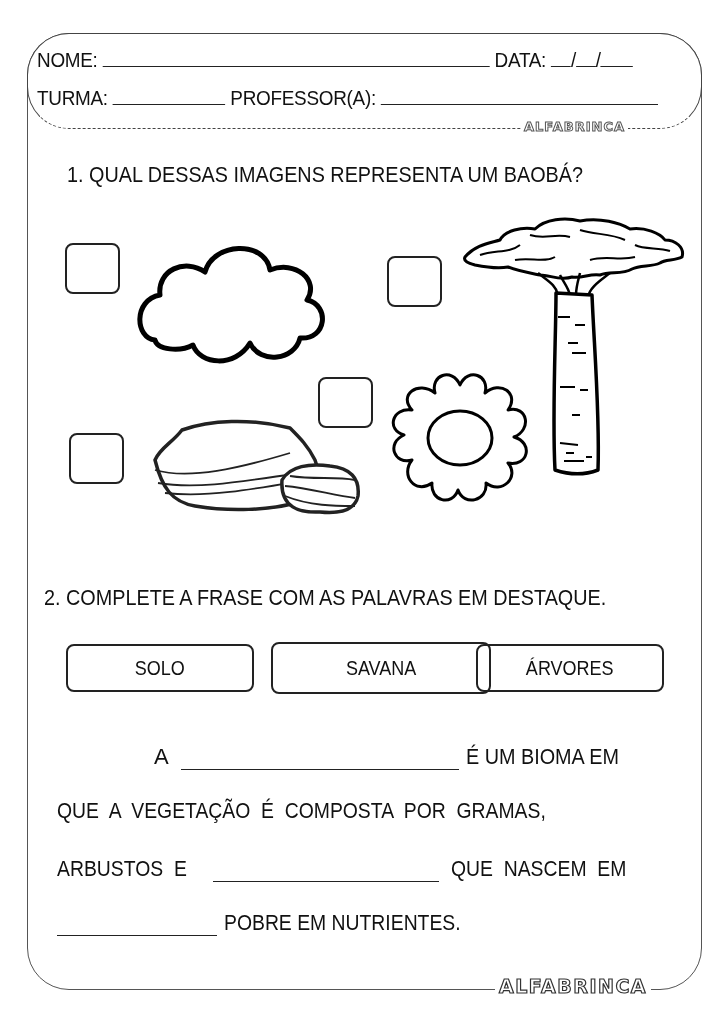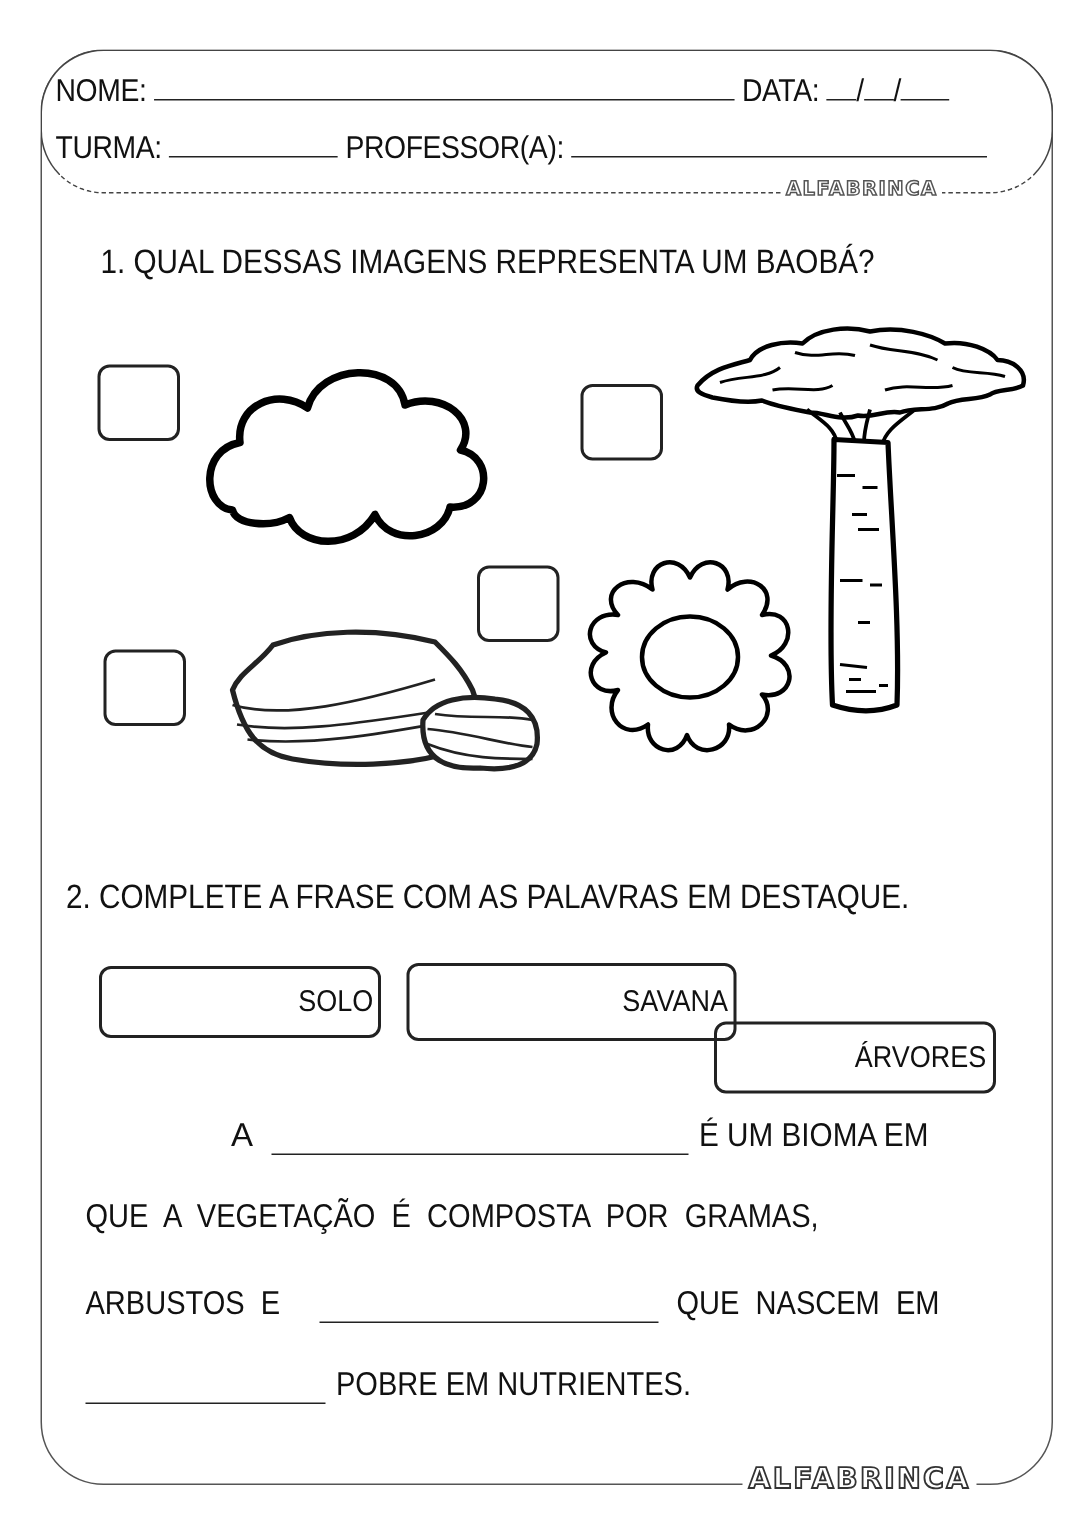--- a/index.html
+++ b/index.html
@@ -15,21 +15,21 @@
   .hrow .blank { display:inline-block; border-bottom:1.6px solid #222; height:18px; vertical-align:baseline; }
   .brand-top { position:absolute; left:521px; top:119px; font-size:13px; font-weight:bold;
                color:#fff; -webkit-text-stroke:1px #555; letter-spacing:1px; background:#fff; padding:0 3px;
                font-family:"DejaVu Sans", sans-serif; }
   .brand-bottom { position:absolute; left:495px; top:975px; font-size:19px; font-weight:bold;
                   color:#fff; -webkit-text-stroke:1.2px #333; letter-spacing:1.5px; background:#fff; padding:0 4px;
                   font-family:"DejaVu Sans", sans-serif; }
   .q { position:absolute; font-size:22.5px; white-space:nowrap; transform:scaleX(0.88); transform-origin:left center; }
   .checkbox { position:absolute; width:55px; height:51px; border:2.5px solid #222; border-radius:8px; box-sizing:border-box; background:#fff; cursor:pointer; }
   .word { position:absolute; height:48px; border:2.5px solid #222; border-radius:8px; box-sizing:border-box;
-          display:flex; align-items:center; justify-content:flex-end; font-size:20px; }
+          display:flex; align-items:center; justify-content:center; font-size:20px; }
   .word span { transform:scaleX(0.9); display:inline-block; }
   .line { position:absolute; font-size:22px; white-space:nowrap; }
   .fill { position:absolute; border-bottom:1.6px solid #222; height:1px; }
   svg.img { position:absolute; overflow:visible; }
 </style>
 </head>
 <body>
 
 <div class="frame"></div>
 
@@ -83,21 +83,21 @@
 </svg>
 
 <div class="q" style="left:44px; top:585px;">2. COMPLETE A FRASE COM AS PALAVRAS EM DESTAQUE.</div>
 
 <div class="word" style="left:66px; top:644px; width:188px;">
     <span>SOLO</span>
   </div>
 <div class="word" style="left:271px; top:642px; width:220px; height:52px;">
     <span>SAVANA</span>
   </div>
-<div class="word" style="left:476px; top:644px; width:188px;margin-top:37px;">
+<div class="word" style="left:476px; top:644px; width:188px;">
     <span>ÁRVORES</span>
   </div>
 
 <div class="line" style="left:154px; top:744px;">A</div>
 <div class="fill" style="left:181px; top:768px; width:278px;"></div>
 <div class="line" style="left:466px; top:744px; transform:scaleX(0.9); transform-origin:left;">É UM BIOMA EM</div>
 
 <div class="line" style="left:57px; top:798px; transform:scaleX(0.88); transform-origin:left; white-space:pre;">QUE  A  VEGETAÇÃO  É  COMPOSTA  POR  GRAMAS,</div>
 
 <div class="line" style="left:57px; top:856px; transform:scaleX(0.88); transform-origin:left; white-space:pre;">ARBUSTOS  E</div>

